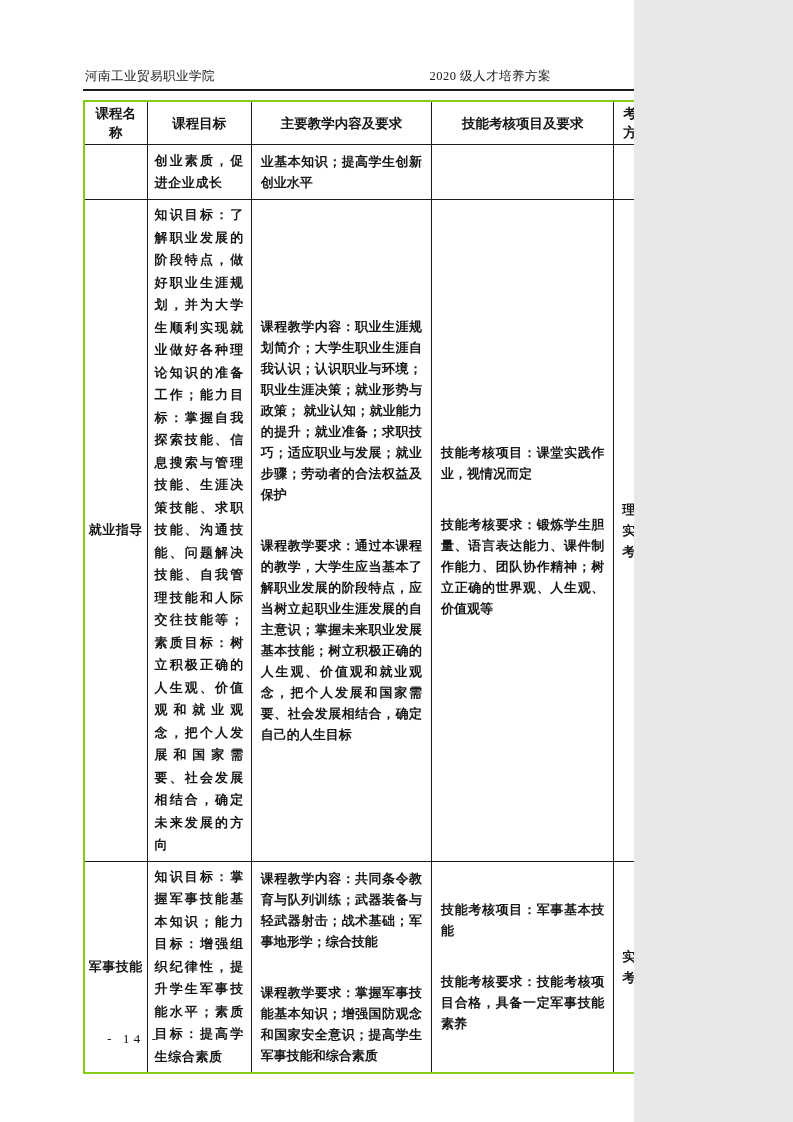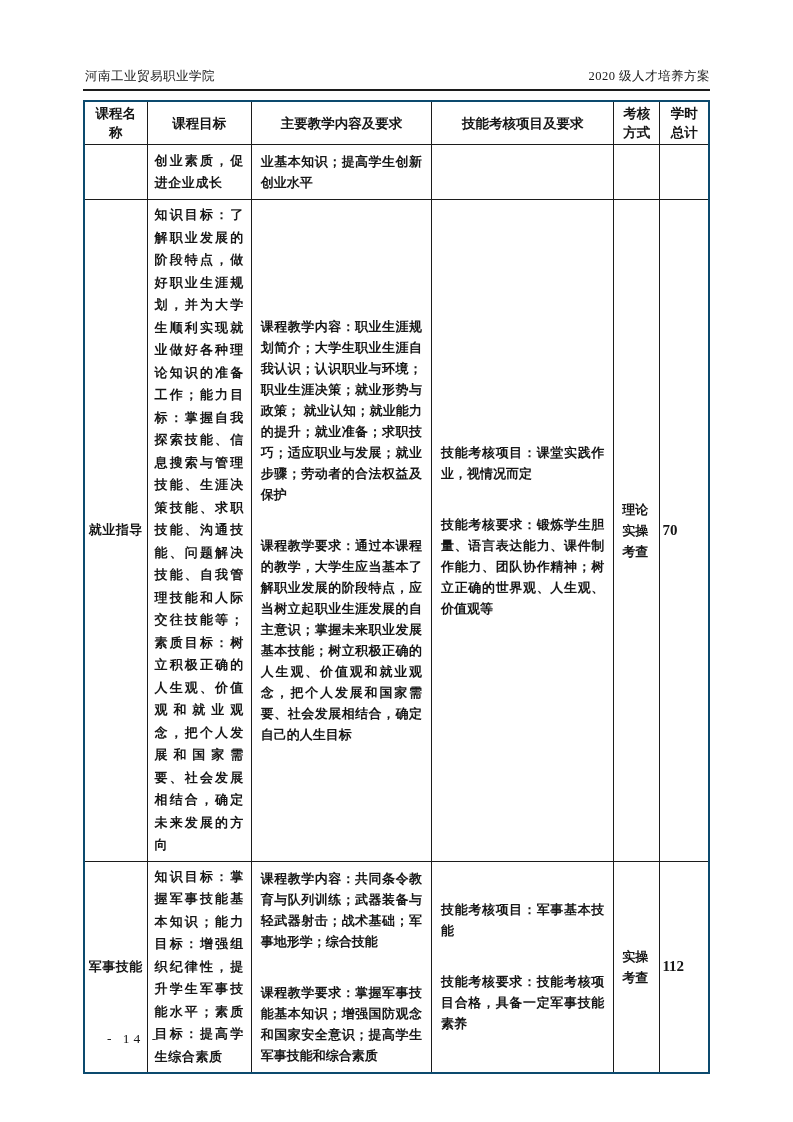--- a/index.html
+++ b/index.html
@@ -1,19 +1,19 @@
 <!DOCTYPE html>
 <html><head>
 <meta charset="utf-8">
 <style>
   * { margin: 0; padding: 0; box-sizing: border-box; }
   html, body { background: #e8e8e8; }
   .page {
     position: relative;
-    width: 793px;
+    width: 634px;
     height: 1122px;
     background: #ffffff;
     font-family: "Liberation Serif", "DejaVu Serif", serif;
     color: #161616;
     overflow: hidden;
   }
   .page-header-left {
     position: absolute;
     left: 85px;
     top: 68px;
@@ -38,21 +38,21 @@
     height: 2px;
     background: #1c1c1c;
   }
   table.curriculum {
     position: absolute;
     left: 83px;
     top: 100px;
     width: 627px;
     border-collapse: collapse;
     table-layout: fixed;
-    border: 2px solid #0c4a6e;
+    border: 2px solid #84cc16;
   }
   table.curriculum th, table.curriculum td {
     border: 1px solid #1c1c1c;
     vertical-align: middle;
     font-weight: bold;
   }
   table.curriculum th {
     font-weight: bold;
     font-size: 13.5px;
     text-align: center;

